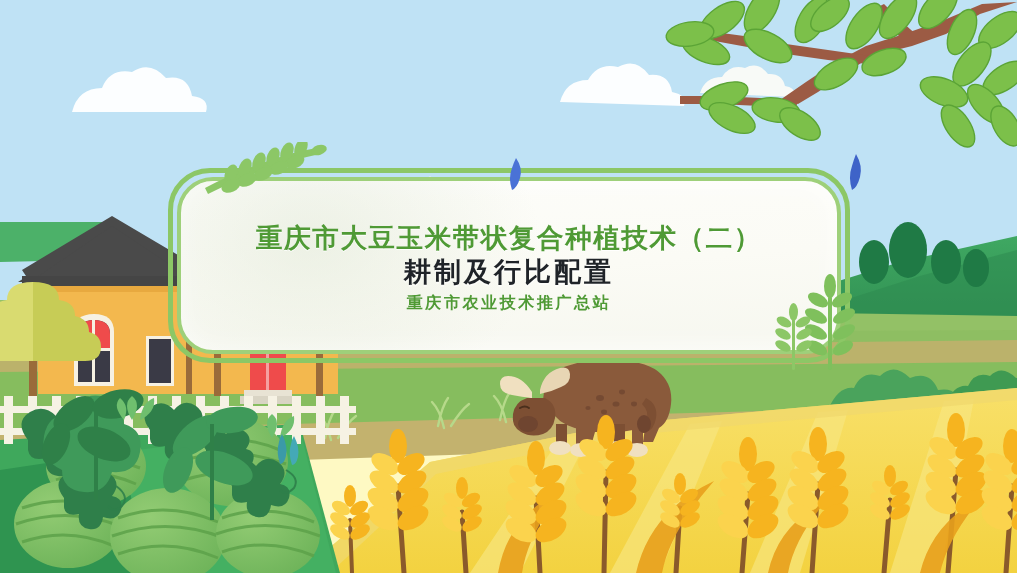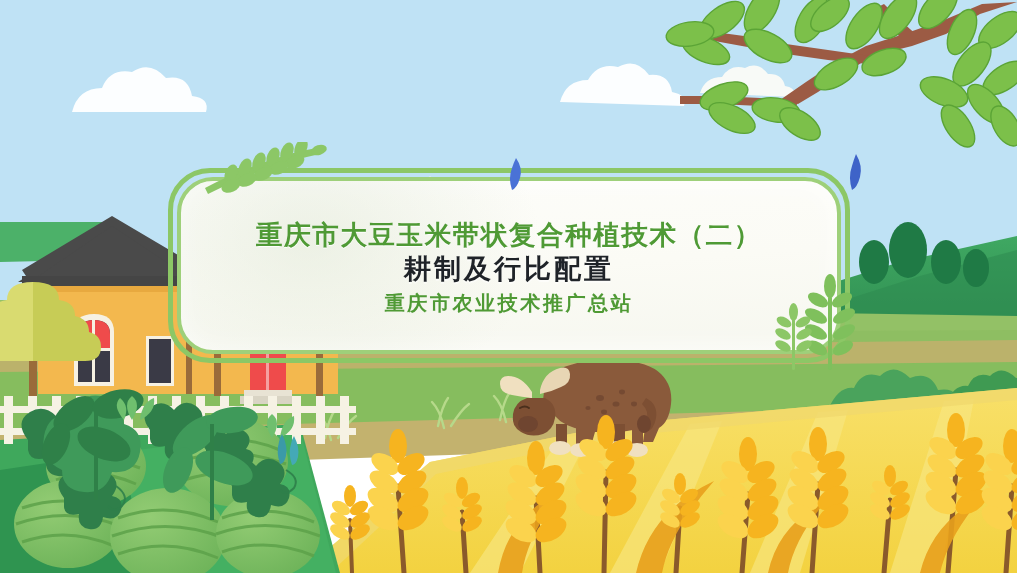--- a/index.html
+++ b/index.html
@@ -6,21 +6,21 @@
   * { margin:0; padding:0; box-sizing:border-box; }
   html,body {
     width:1017px; height:573px; overflow:hidden;
     font-family:"Liberation Sans", sans-serif;
     background:#bfe2f5;
   }
   #slide {
     position:relative;
     width:1017px; height:573px;
     overflow:hidden;
-    background:#ffffff;
+    background:#fef9c3;
   }
   .layer { position:absolute; left:0; top:0; width:1017px; height:573px; }
   svg.layer { display:block; }
 
   
   #title-card {
     position:absolute;
     left:168px; top:168px;
     width:682px; height:195px;
     z-index:40;
@@ -66,21 +66,21 @@
     font-size:27px;
     font-weight:bold;
     color:#1f2328;
     letter-spacing:3px;
     line-height:1.22;
     white-space:nowrap;
     margin-top:1px;
     text-shadow:0 2px 0 rgba(255,255,255,.55);
   }
   #title-byline {
-    font-size:20px;
+    font-size:16px;
     font-weight:bold;
     color:#4f9a35;
     letter-spacing:2.6px;
     line-height:1.3;
     white-space:nowrap;
     margin-top:4px;
   }
 
   
   .card-deco { position:absolute; z-index:45; pointer-events:none; }

